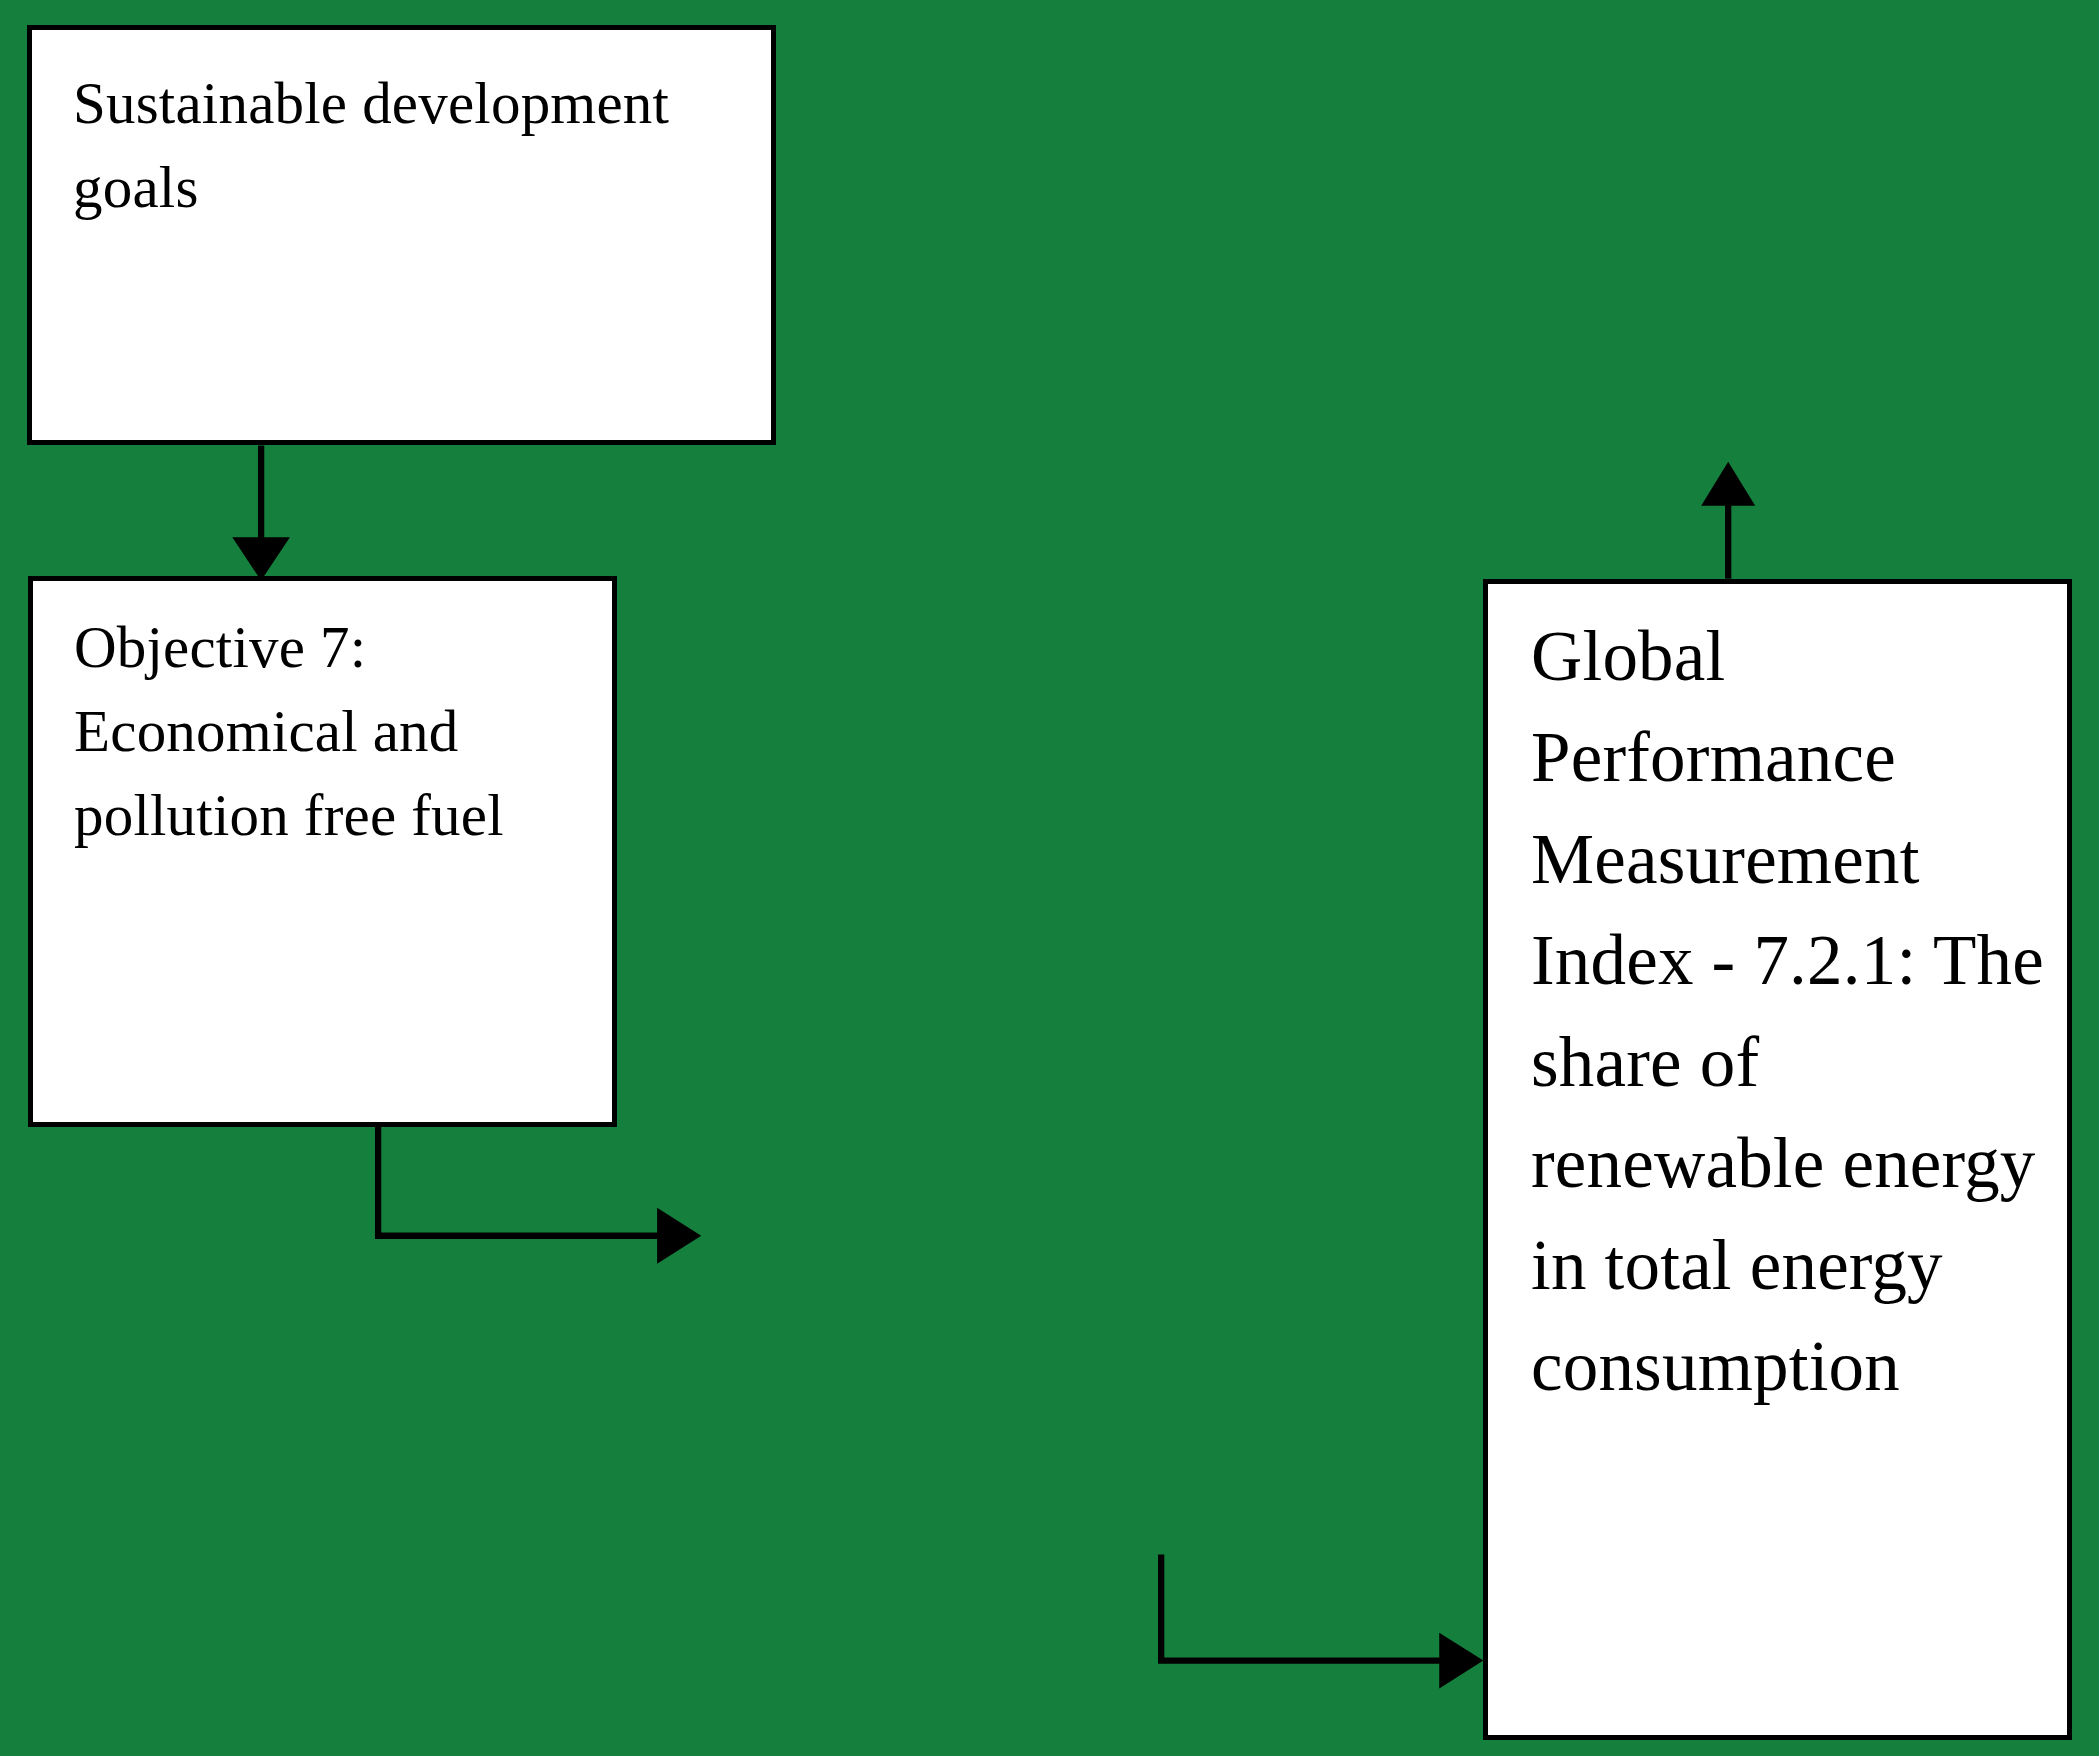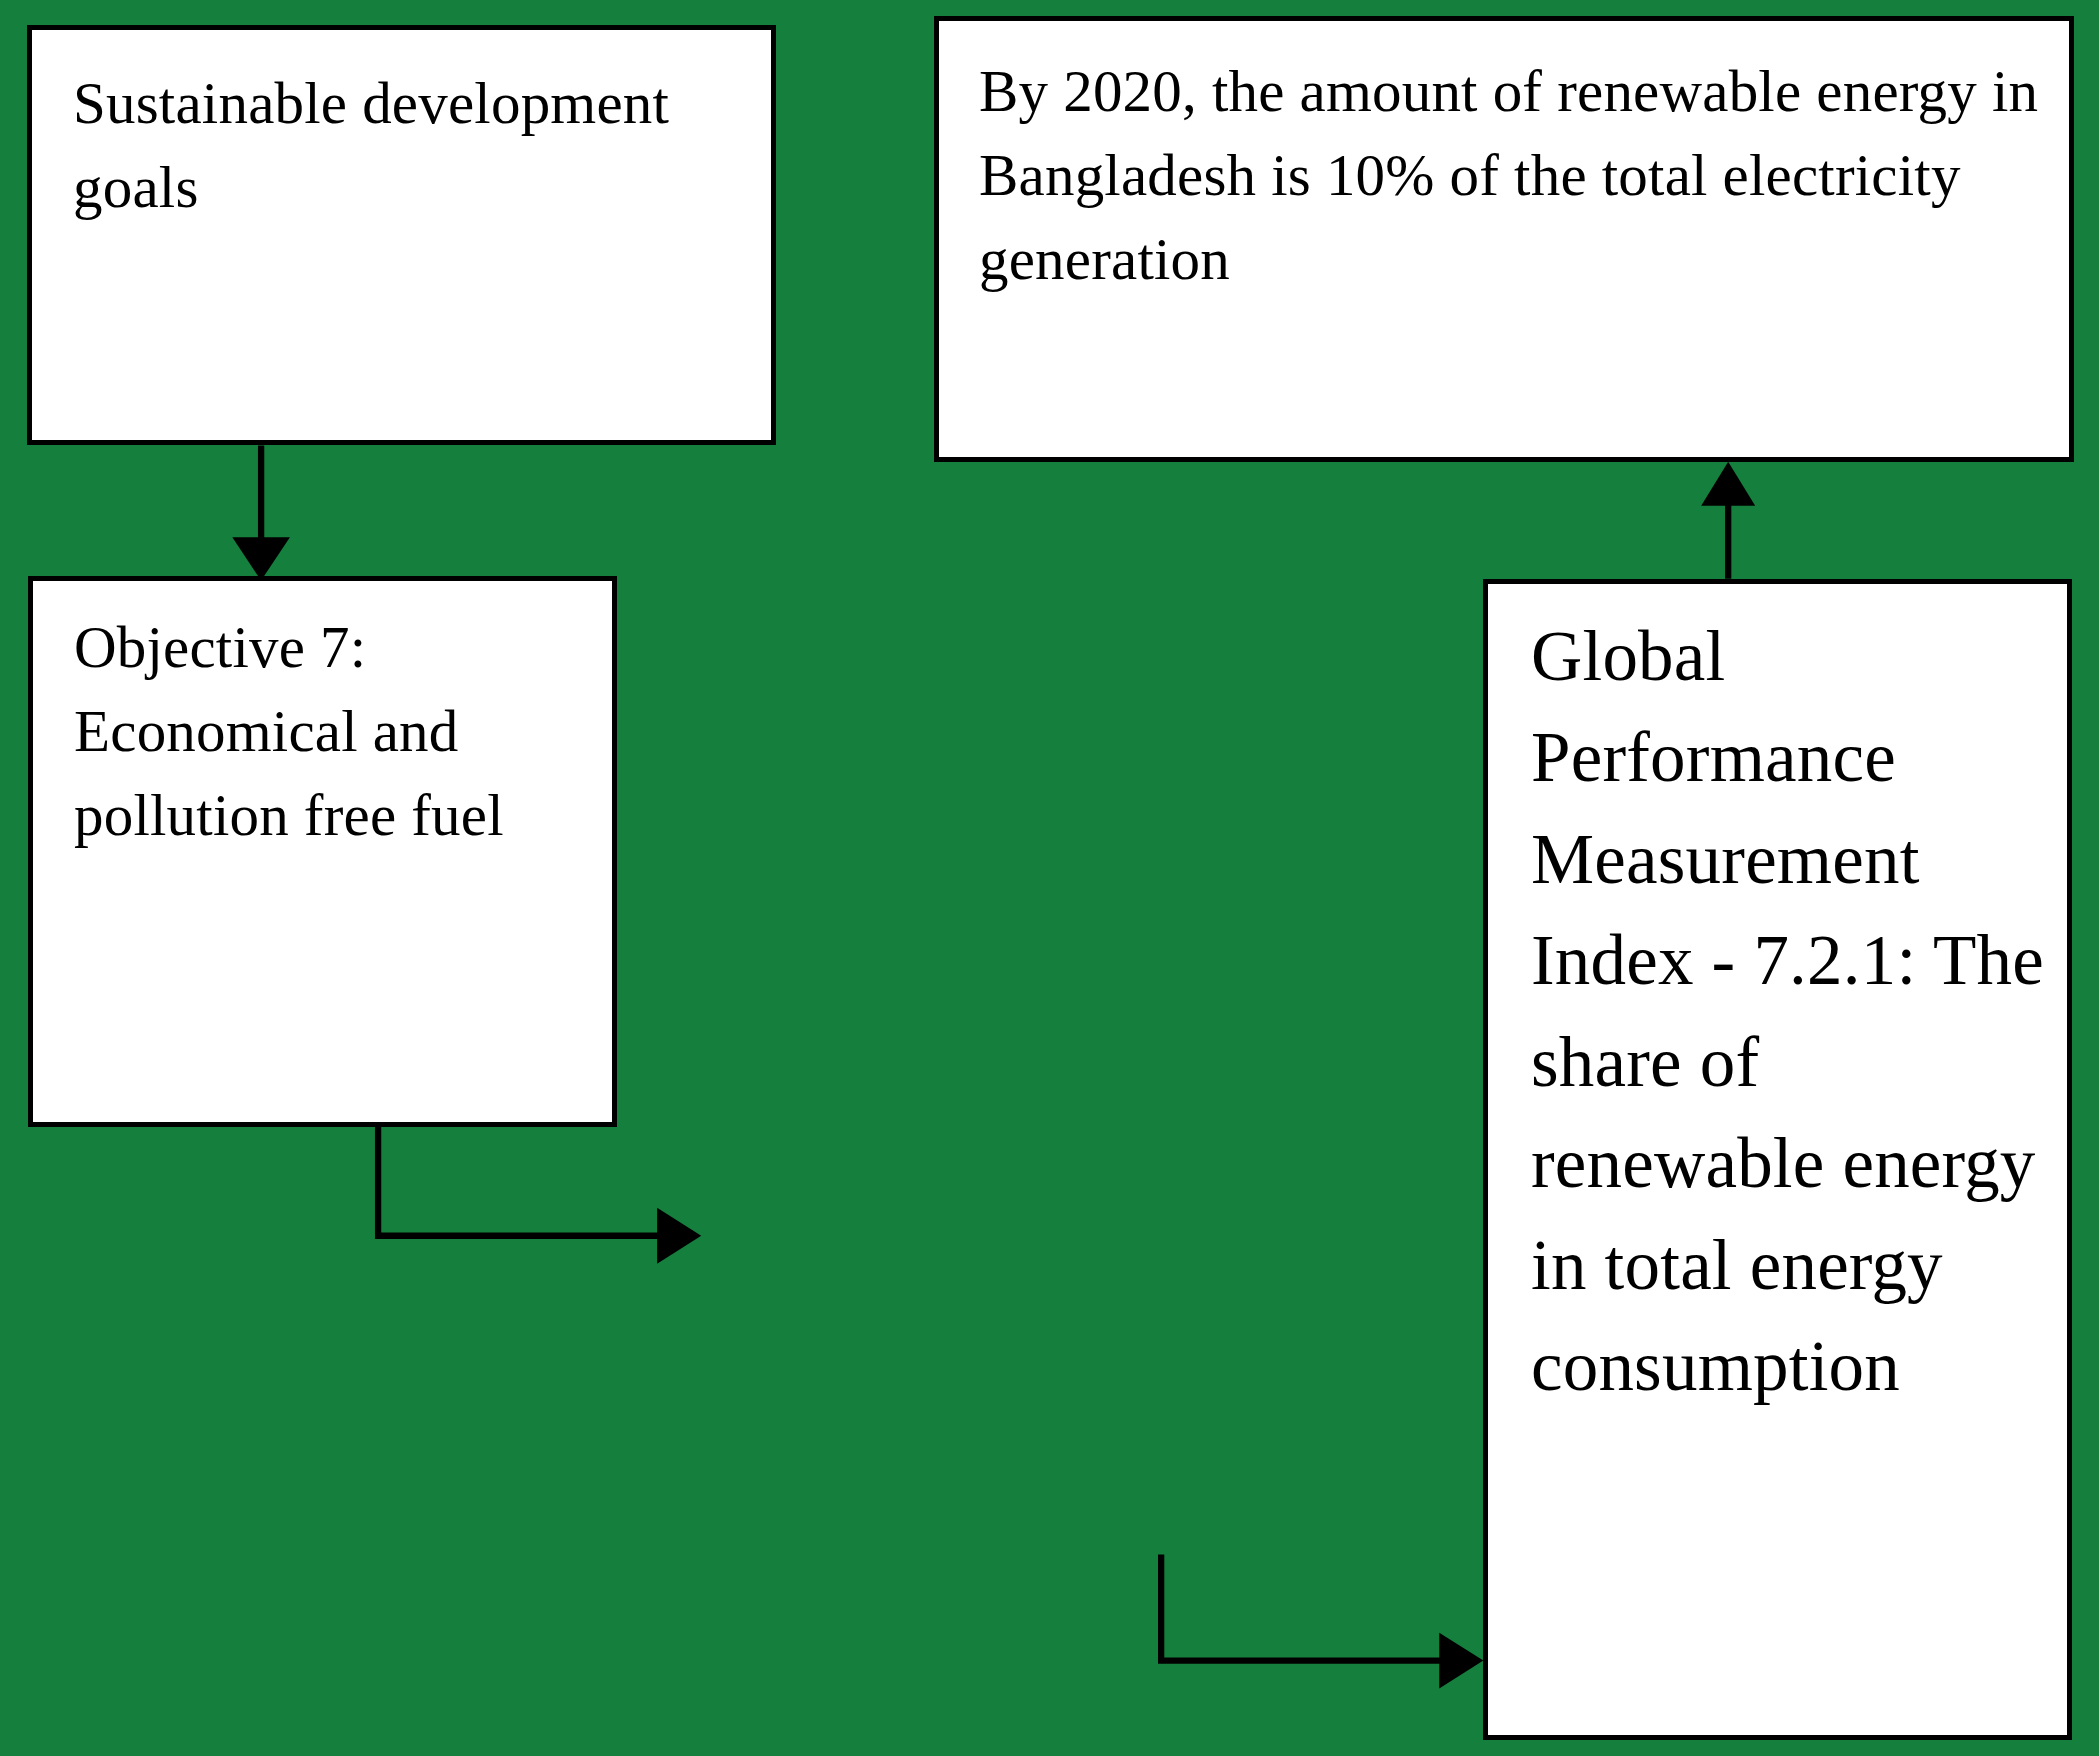--- a/index.html
+++ b/index.html
@@ -116,23 +116,20 @@
     <g>
       <line x1="1920" y1="643" x2="1920" y2="540"></line>
       <polygon points="1920,513 1890,562 1950,562"></polygon>
     </g>
   </svg>
 
   <div class="node" id="node-sdg">
     <div class="node-text">Sustainable development goals</div>
   </div>
 
-  <div class="node" id="node-target">
-    <div class="node-text">By 2020, the amount of renewable energy in Bangladesh is 10% of the total electricity generation</div>
-  </div>
 
   <div class="node" id="node-objective">
     <div class="node-text">Objective 7: Economical and pollution free fuel</div>
   </div>
 
 
   <div class="node" id="node-index">
     <div class="node-text">Global Performance Measurement Index - 7.2.1: The share of renewable energy in total energy consumption</div>
   </div>
 

